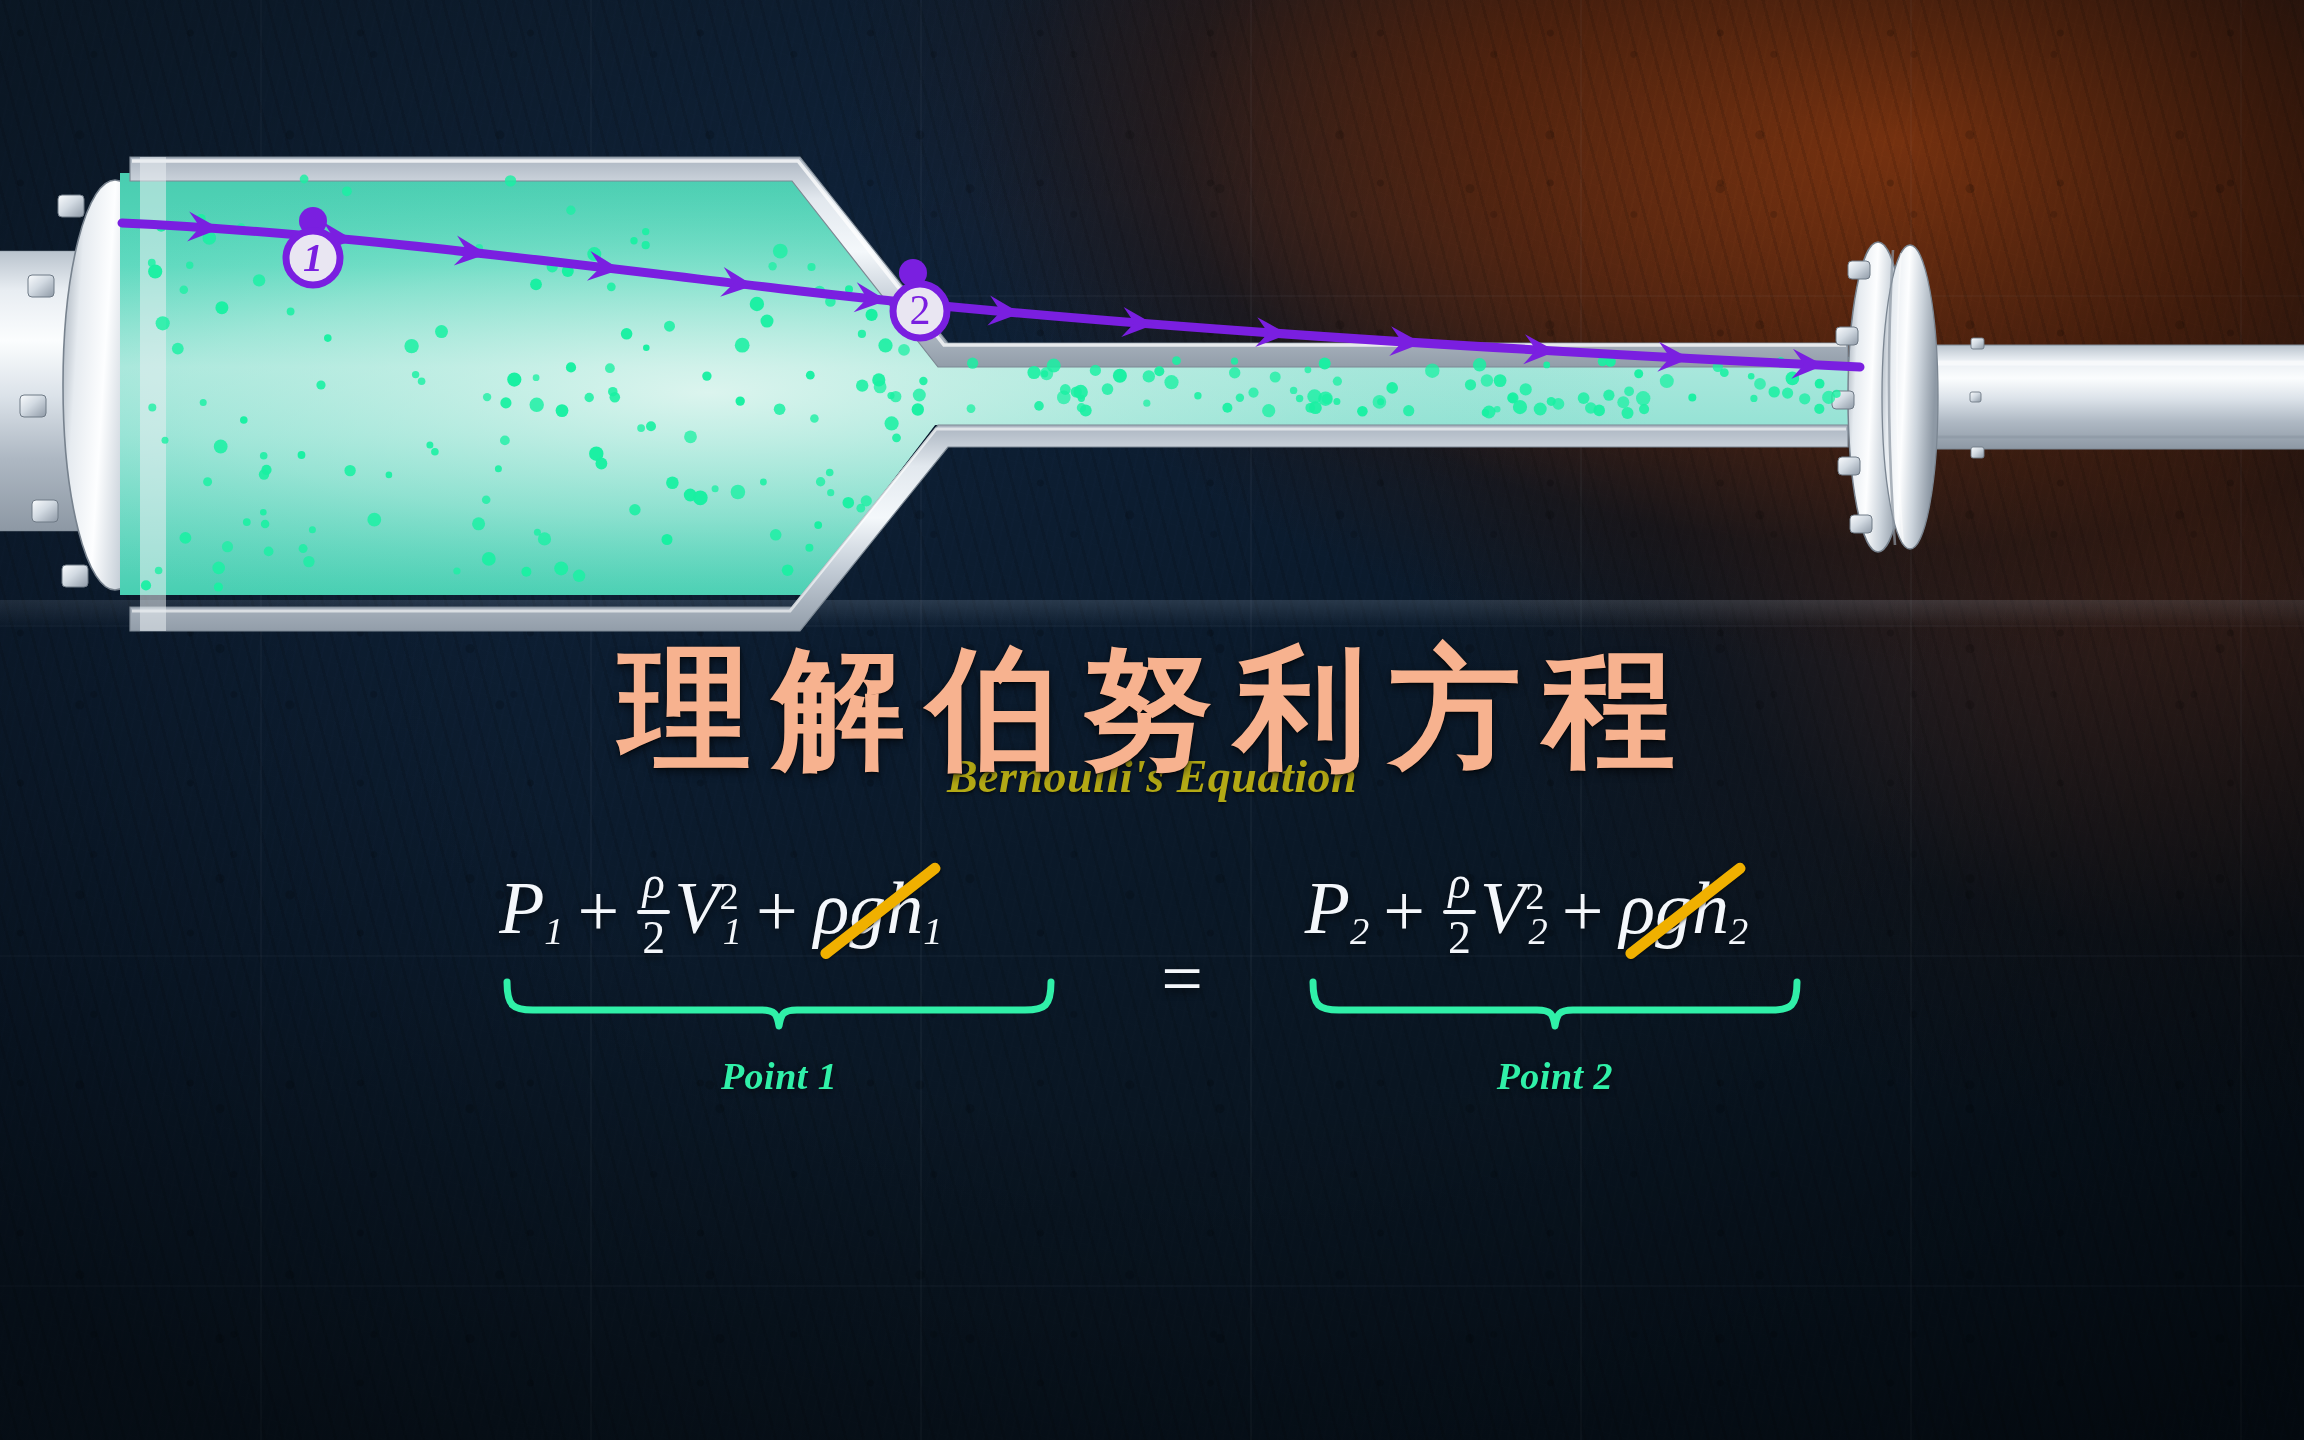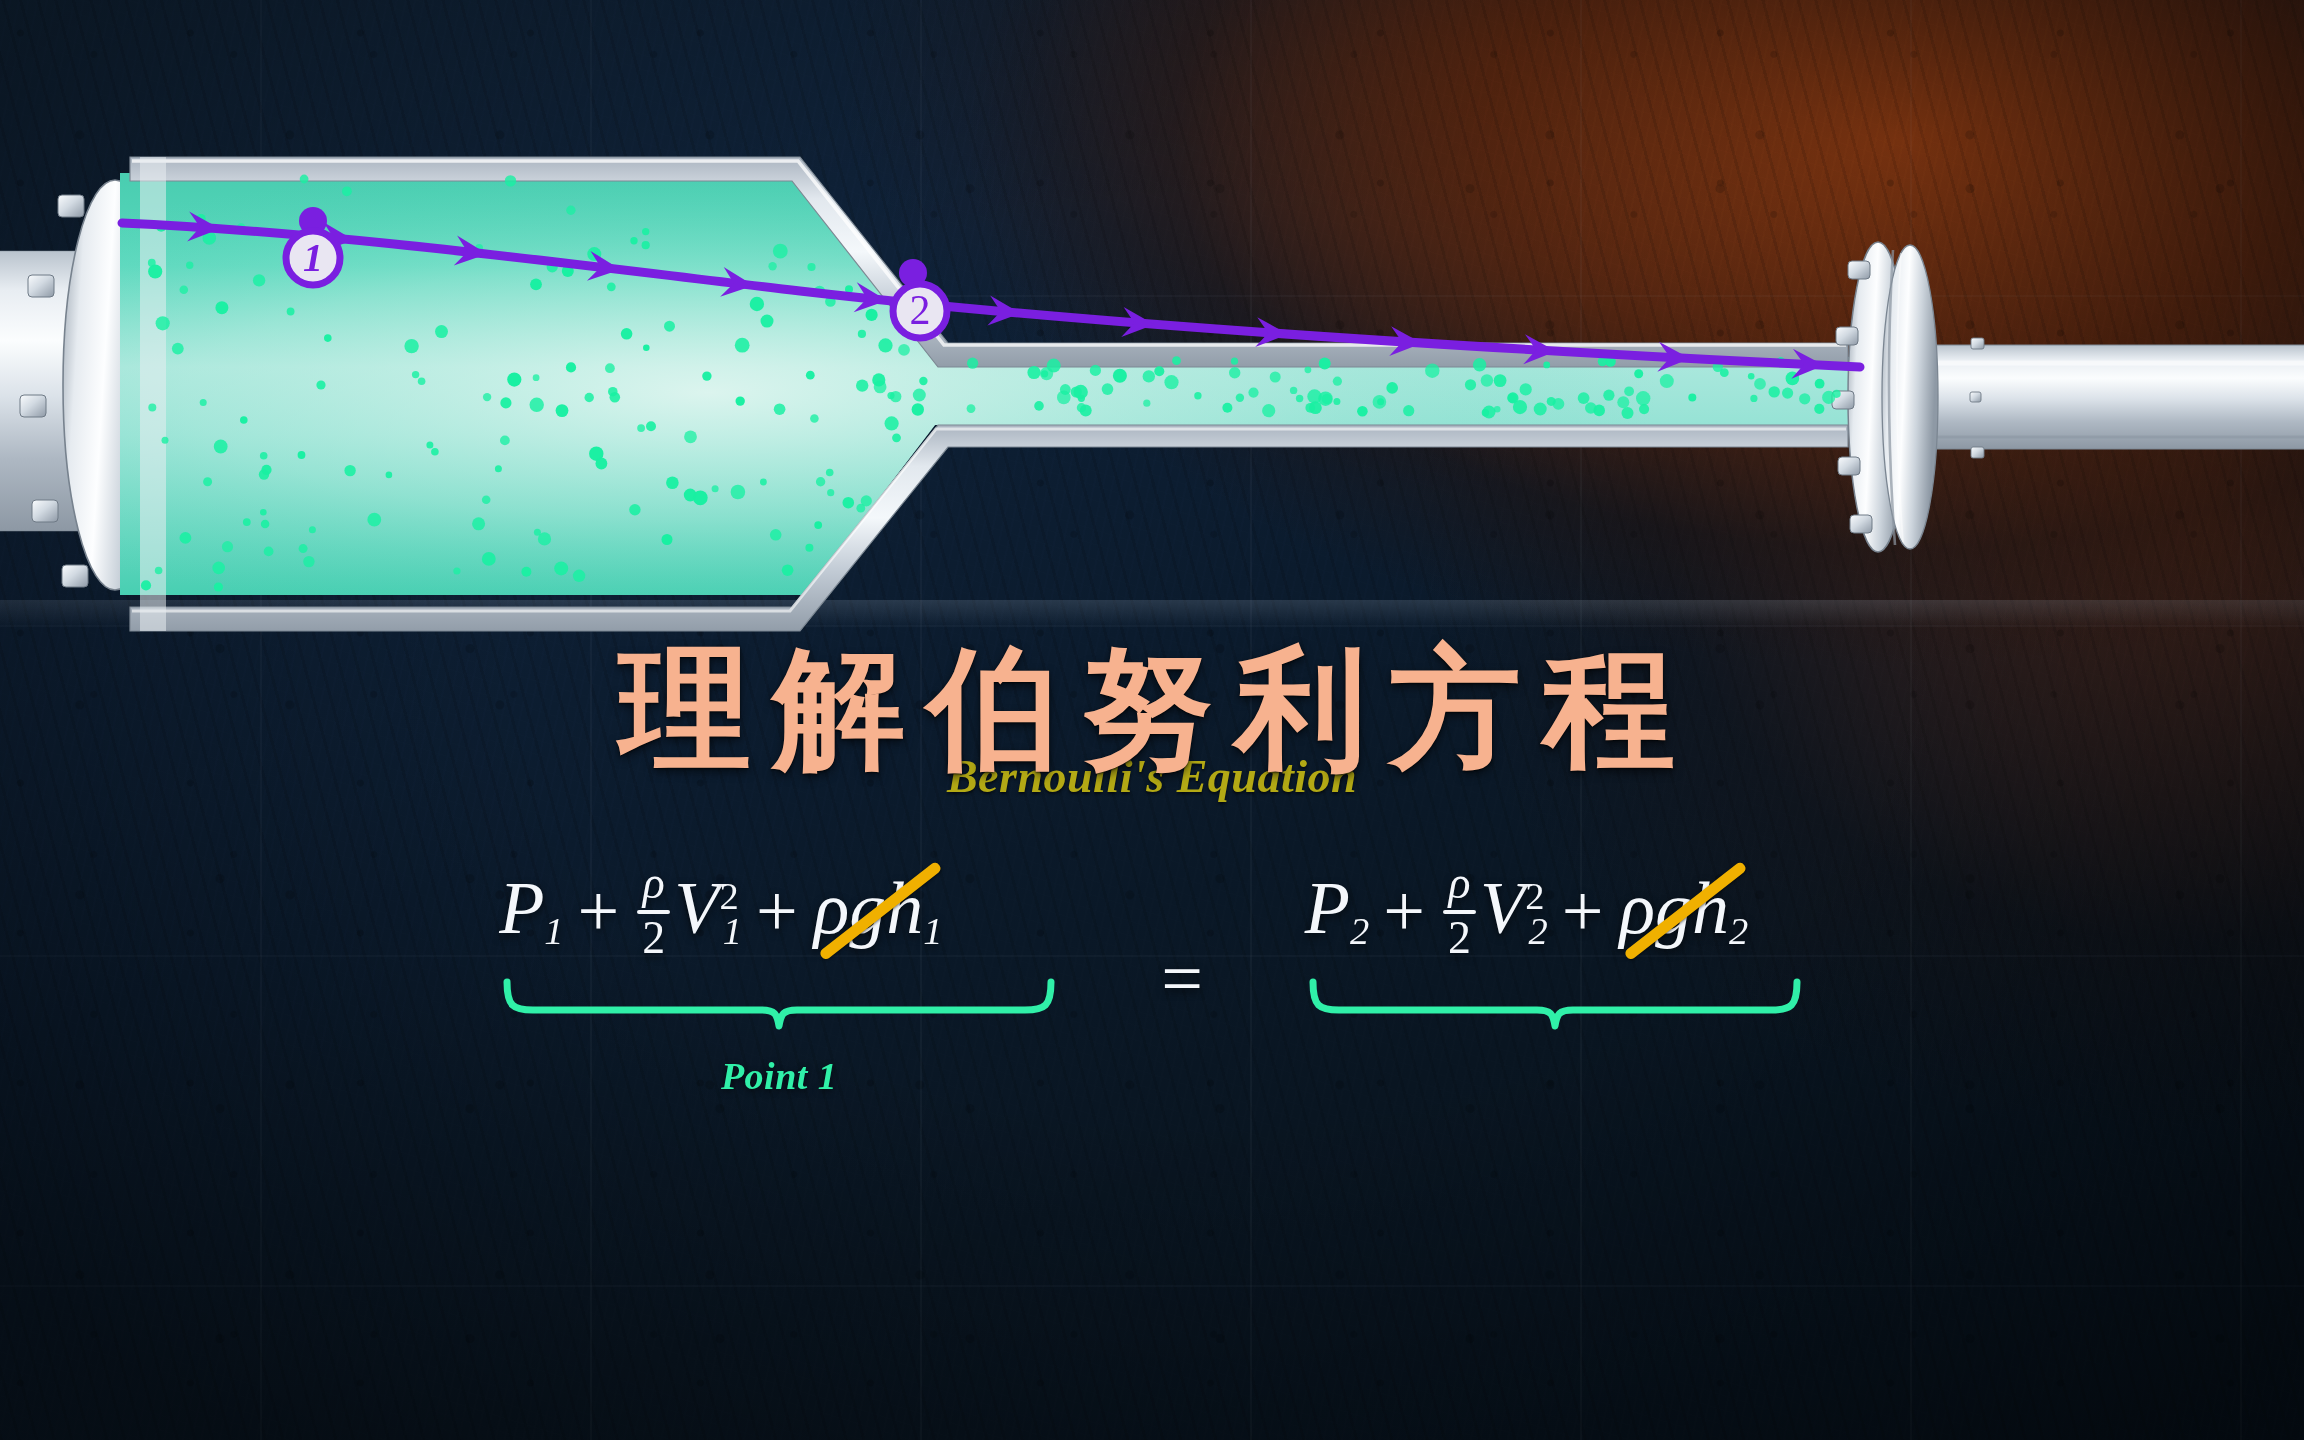--- a/index.html
+++ b/index.html
@@ -576,19 +576,20 @@
           <span class="op">+</span>
           <span class="gh-term">
             <span>ρgh</span><span class="sub">2</span>
             <span class="gh-strike"></span>
           </span>
         </div>
         <div class="brace-wrap">
           <svg width="500" height="56" viewBox="0 0 500 56" xmlns="http://www.w3.org/2000/svg">
             <path d="M8,6 C8,30 14,34 34,34 L232,34 C246,34 248,38 250,50 C252,38 254,34 268,34 L466,34 C486,34 492,30 492,6" fill="none" stroke="#30f0a8" stroke-width="7" stroke-linecap="round" stroke-linejoin="round"></path>
           </svg>
+          <div class="point-label">Point 2</div>
         </div>
       </div>
 
     </div>
   </div>
 
 </div>
 
 </body></html>

